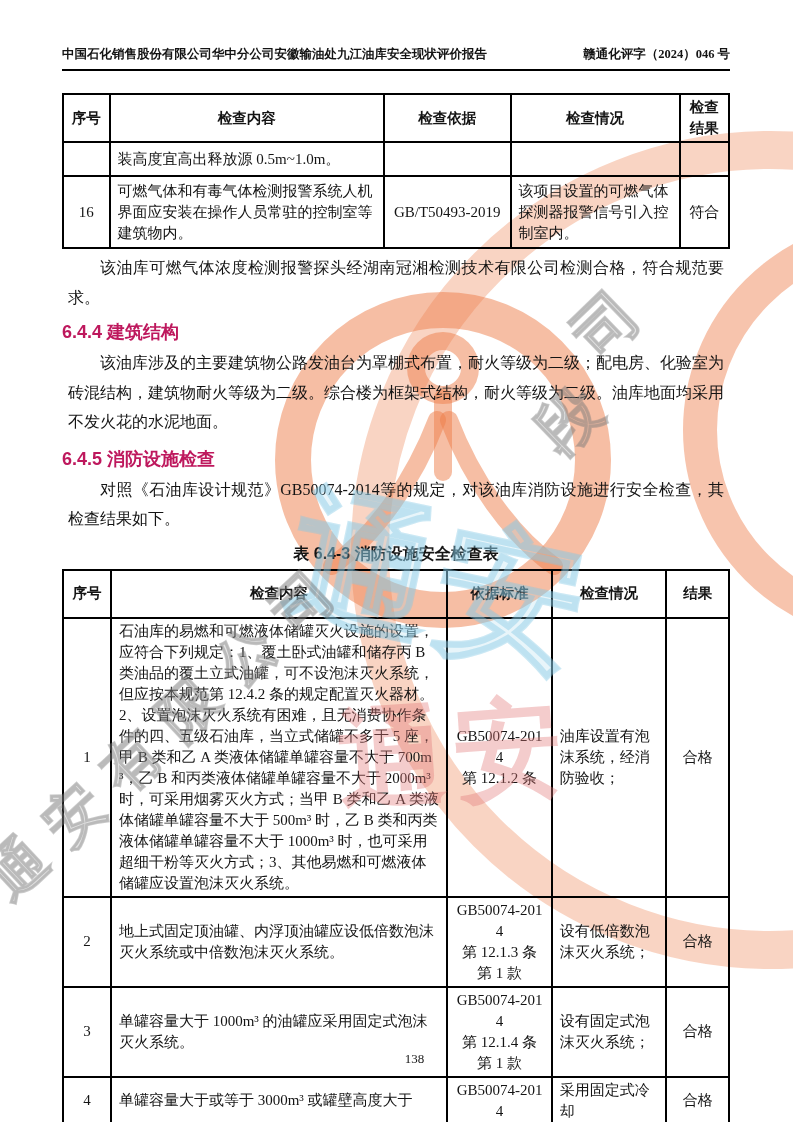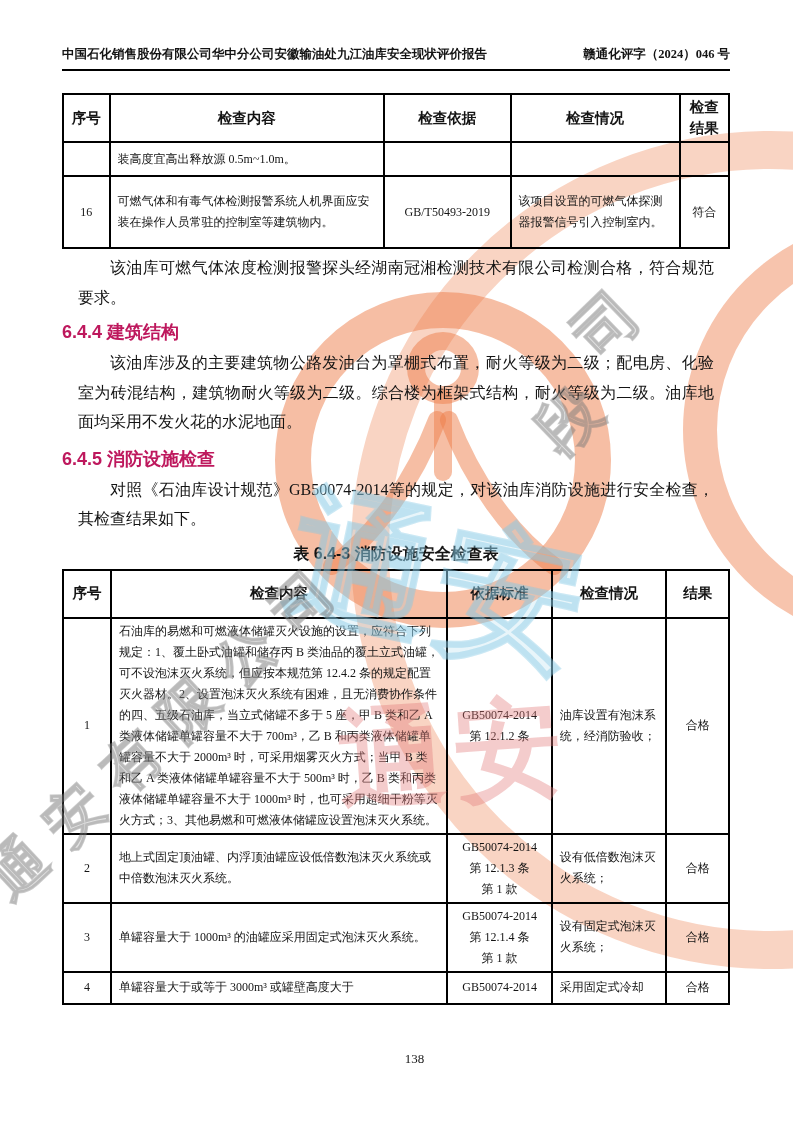--- a/index.html
+++ b/index.html
@@ -12,39 +12,39 @@
   
   .doc-header{
     display:flex;justify-content:space-between;align-items:flex-end;
     font-weight:700;font-size:12.5px;line-height:20px;
     padding-bottom:5px;border-bottom:2.5px solid #000;white-space:nowrap;
   }
   
   table.tbl{width:100%;border-collapse:collapse;table-layout:fixed;}
   table.tbl th,table.tbl td{
     border:2px solid #000;padding:2px 7px;vertical-align:middle;
-    font-size:12px;line-height:21px;word-break:break-all;
+    font-size:15px;line-height:21px;word-break:break-all;
   }
   table.tbl th{
     font-family:"Liberation Sans","DejaVu Sans",sans-serif;
     font-weight:700;text-align:center;font-size:14.5px;
   }
   .t1{margin-top:22px;}
   .t1 th{height:40px;}
   .t1 .r-a td{height:28px;}
   .t1 .r-b td{height:66px;}
   .t2 th{height:42px;}
   td.c-center{text-align:center;margin-left:48px;}
   td.c-left{text-align:left;}
   td.c-basis{text-align:center;white-space:pre-line;font-size:13.5px;line-height:19px;}
   .t2 td{font-size:13.8px;line-height:20px;padding:3px 6px;}
   .t2 .r2 td,.t2 .r3 td{height:58px;}
   .t2 .r4 td{height:26px;overflow:hidden;}
   
-  p.body{margin:4px 16px 0;font-size:16px;line-height:29.5px;text-indent:2em;text-align:justify;}
+  p.body{margin:4px 6px 0;font-size:16px;line-height:29.5px;text-indent:2em;text-align:justify;}
   h3.hd{
     margin:8px 0 2px;font-size:18px;line-height:24px;font-weight:700;
     font-family:"Liberation Sans","DejaVu Sans",sans-serif;color:#be185d;
   }
   .caption{
     margin:10px 0 4px;text-align:center;font-weight:700;font-size:16px;
     font-family:"Liberation Sans","DejaVu Sans",sans-serif;
   }
   .page-num{
     position:absolute;left:8px;top:1051px;width:100%;text-align:center;

